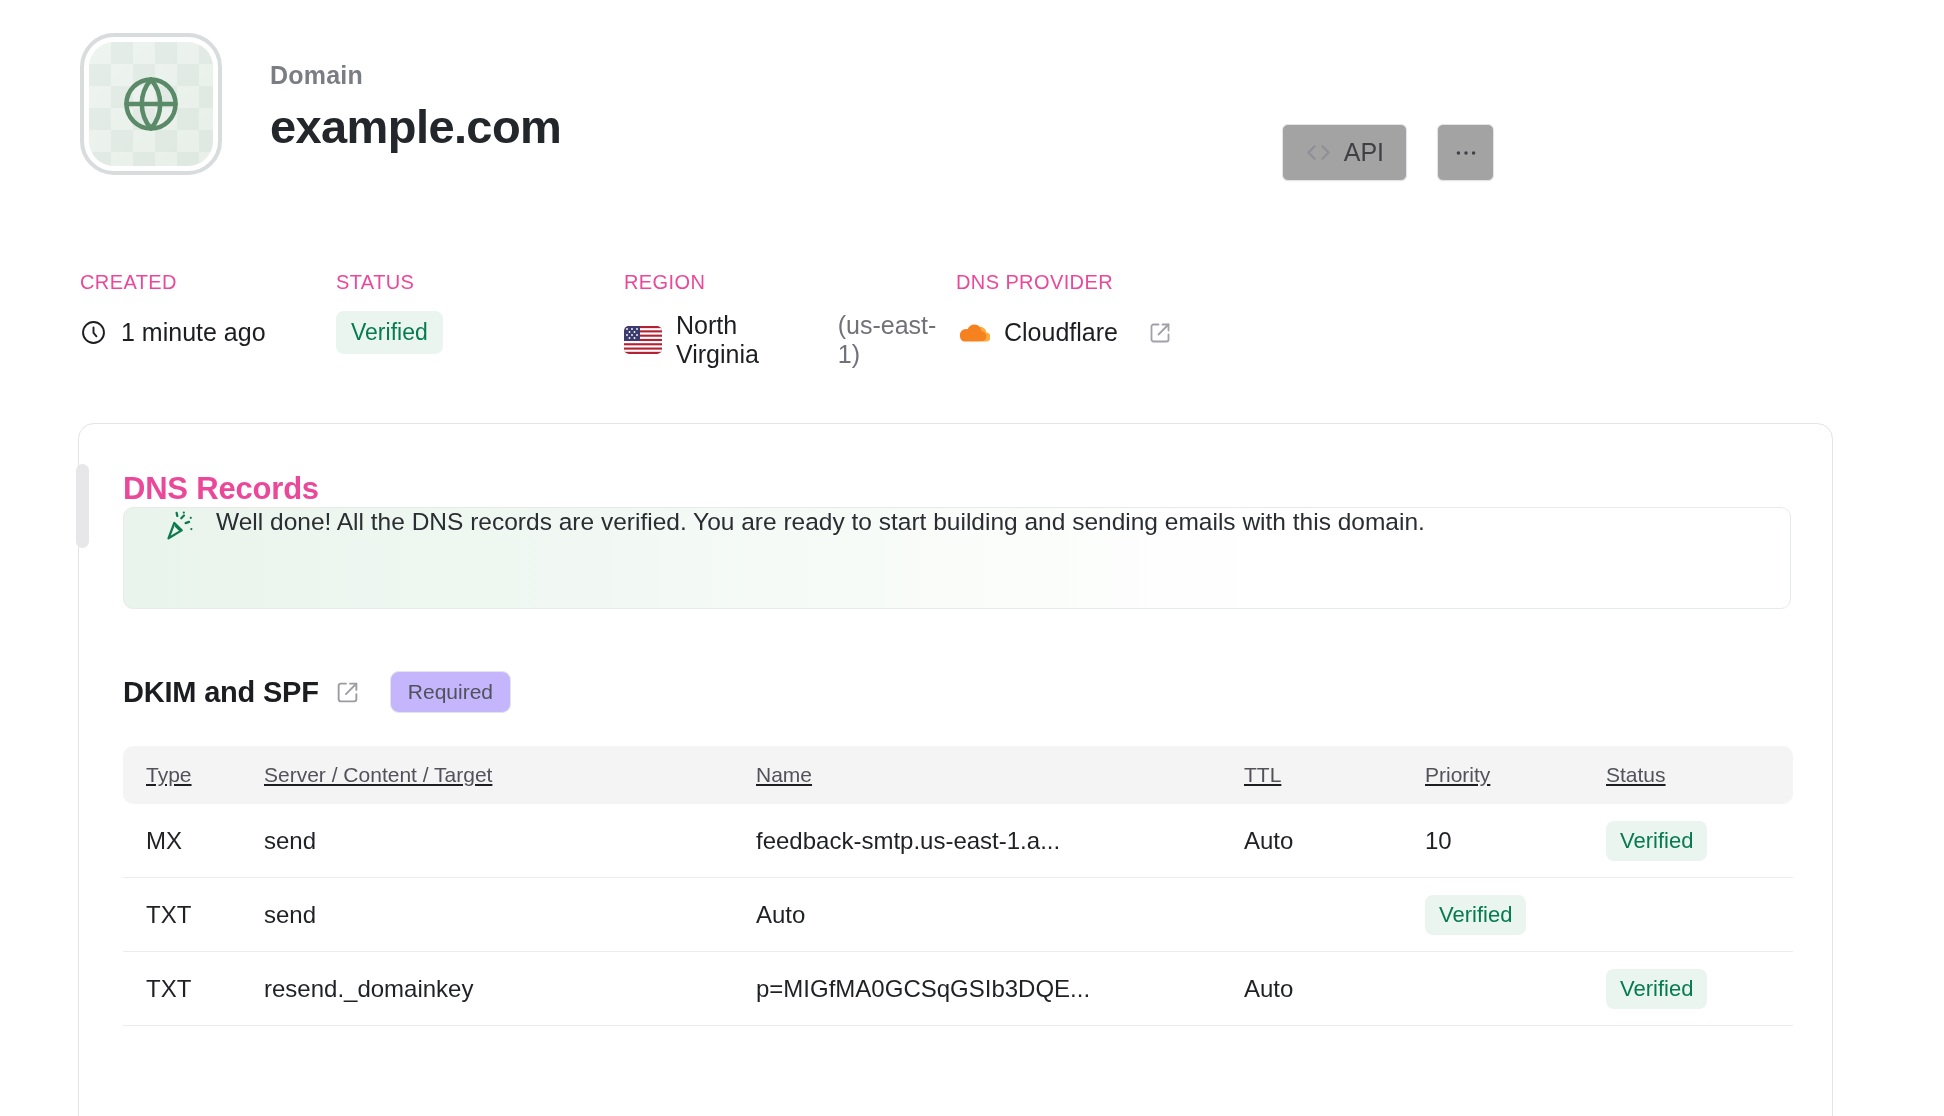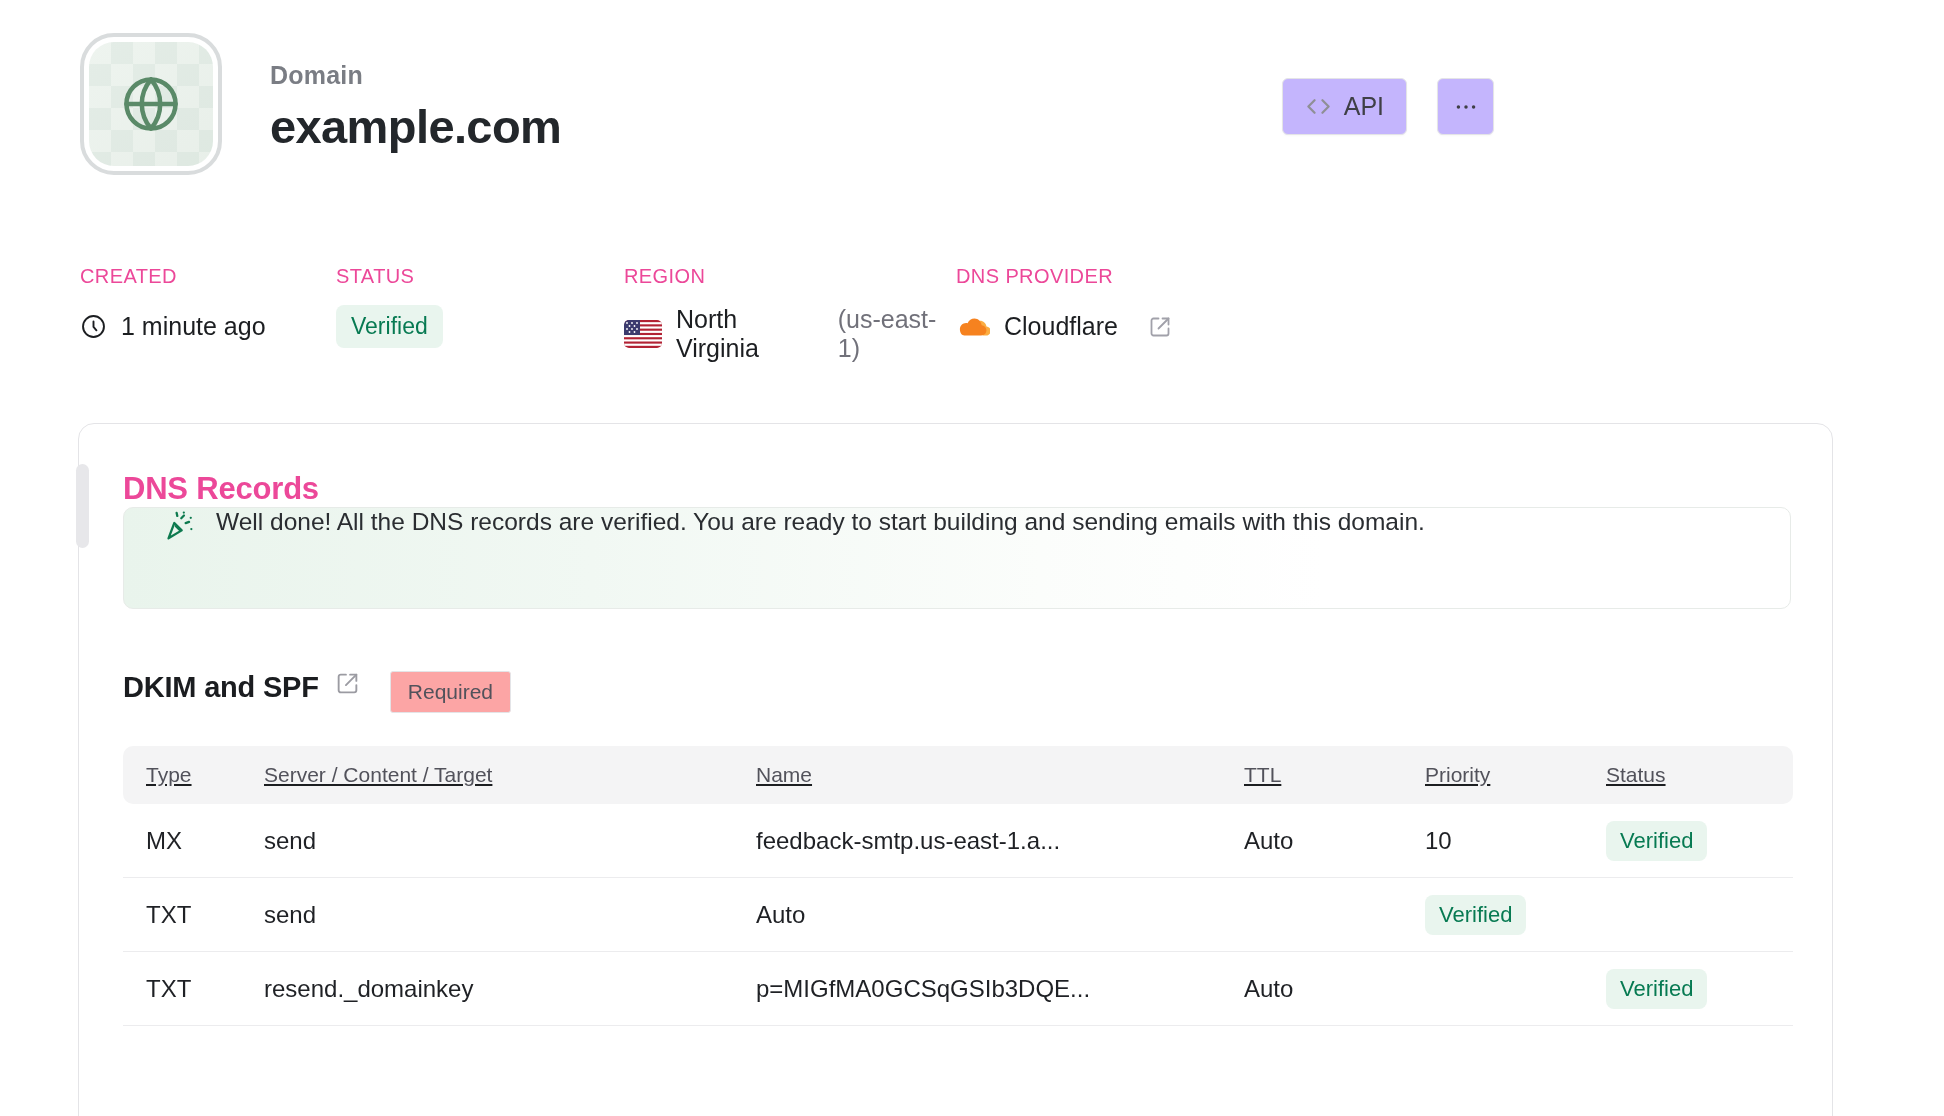--- a/index.html
+++ b/index.html
@@ -21,23 +21,23 @@
       linear-gradient(135deg, #f4f8f5, #eef3ef);
     background-blend-mode: multiply;
     overflow: hidden;
   }
   .title-block { margin-left: 48px; padding-top: 28px; }
   .eyebrow { font-size: 25px; font-weight: 600; color: #7a7d84; letter-spacing: 0.2px; }
   .page-title { font-size: 47px; font-weight: 800; color: #23272b; letter-spacing: -0.6px; margin-top: 9px; }
   .actions { margin-left: auto; display: flex; gap: 30px; padding-top: 45px; }
   .btn {
     display: inline-flex; align-items: center; gap: 12px; height: 57px;
-    border: 1px solid #e4e4e7; border-radius: 6px; background: #c4b5fd;
+    border: 1px solid #e4e4e7; border-radius: 6px; background: #a3a3a3;
     font-family: inherit; font-size: 25px; color: #3f3f46; padding: 0 22px;
-    box-shadow: 0 1px 2px rgba(0,0,0,0.03); cursor: pointer;
+    box-shadow: 0 1px 2px rgba(0,0,0,0.03); cursor: pointer; margin-top: 46px;
   }
   .btn-icon-only { width: 57px; justify-content: center; padding: 0; }
 
   
   .meta { display: flex; padding: 0 80px; margin-top: 78px; }
   .meta-col-created { width: 256px; }
   .meta-col-status { width: 288px; }
   .meta-col-region { width: 332px; }
   .meta-label { font-size: 20px; font-weight: 500; color: #ec4899; letter-spacing: 0.4px; margin-top: 12px; }
   .meta-value { margin-top: 17px; display: flex; align-items: center; gap: 14px; font-size: 25px; color: #1c1e21; min-height: 43px; }
@@ -60,27 +60,27 @@
   }
   .card-title { font-size: 31px; font-weight: 700; color: #ec4899; letter-spacing: -0.2px; }
 
   .banner {
     height: 102px; border: 1px solid #e7ebe8; border-radius: 10px;
     display: flex; padding: 0 38px;
     background: linear-gradient(90deg, #e9f4ec 0%, #f1f8f3 28%, #fbfdfb 55%, #ffffff 72%);
   }
   .banner-text { margin-left: 20px; font-size: 24.5px; color: #2a2d31; }
 
-  .section-head { margin-top: 62px; display: flex; align-items: flex-start; }
+  .section-head { margin-top: 62px; display: flex; align-items: center; }
   .section-title { font-size: 29px; font-weight: 700; color: #1b1d20; letter-spacing: -0.2px; }
   .ext-link { margin-left: 16px; display: inline-flex; cursor: pointer; }
   .badge-required {
     margin-left: 30px; display: inline-flex; align-items: center; height: 42px;
-    border: 1px solid #e4e4e7; border-radius: 3px; padding: 0 17px;
-    font-size: 21px; color: #52525b; background: #fca5a5;
+    border: 1px solid #e4e4e7; border-radius: 9px; padding: 0 17px;
+    font-size: 21px; color: #52525b; background: #c4b5fd;
   }
 
   
   .table { margin-top: 33px; width: 1670px; }
   .tgrid { display: grid; grid-template-columns: 118px 492px 488px 181px 181px 1fr; align-items: center; padding-left: 23px; }
   .thead { background: #f4f4f5; border-radius: 10px; height: 58px; text-decoration: underline; }
   .th { font-size: 21px; font-weight: 500; color: #52525b; }
   .trow { height: 74px; border-bottom: 1px solid #ececee; cursor: pointer; }
   .td { font-size: 24px; color: #1f2125; white-space: nowrap; overflow: hidden; }
   .status-badge {

